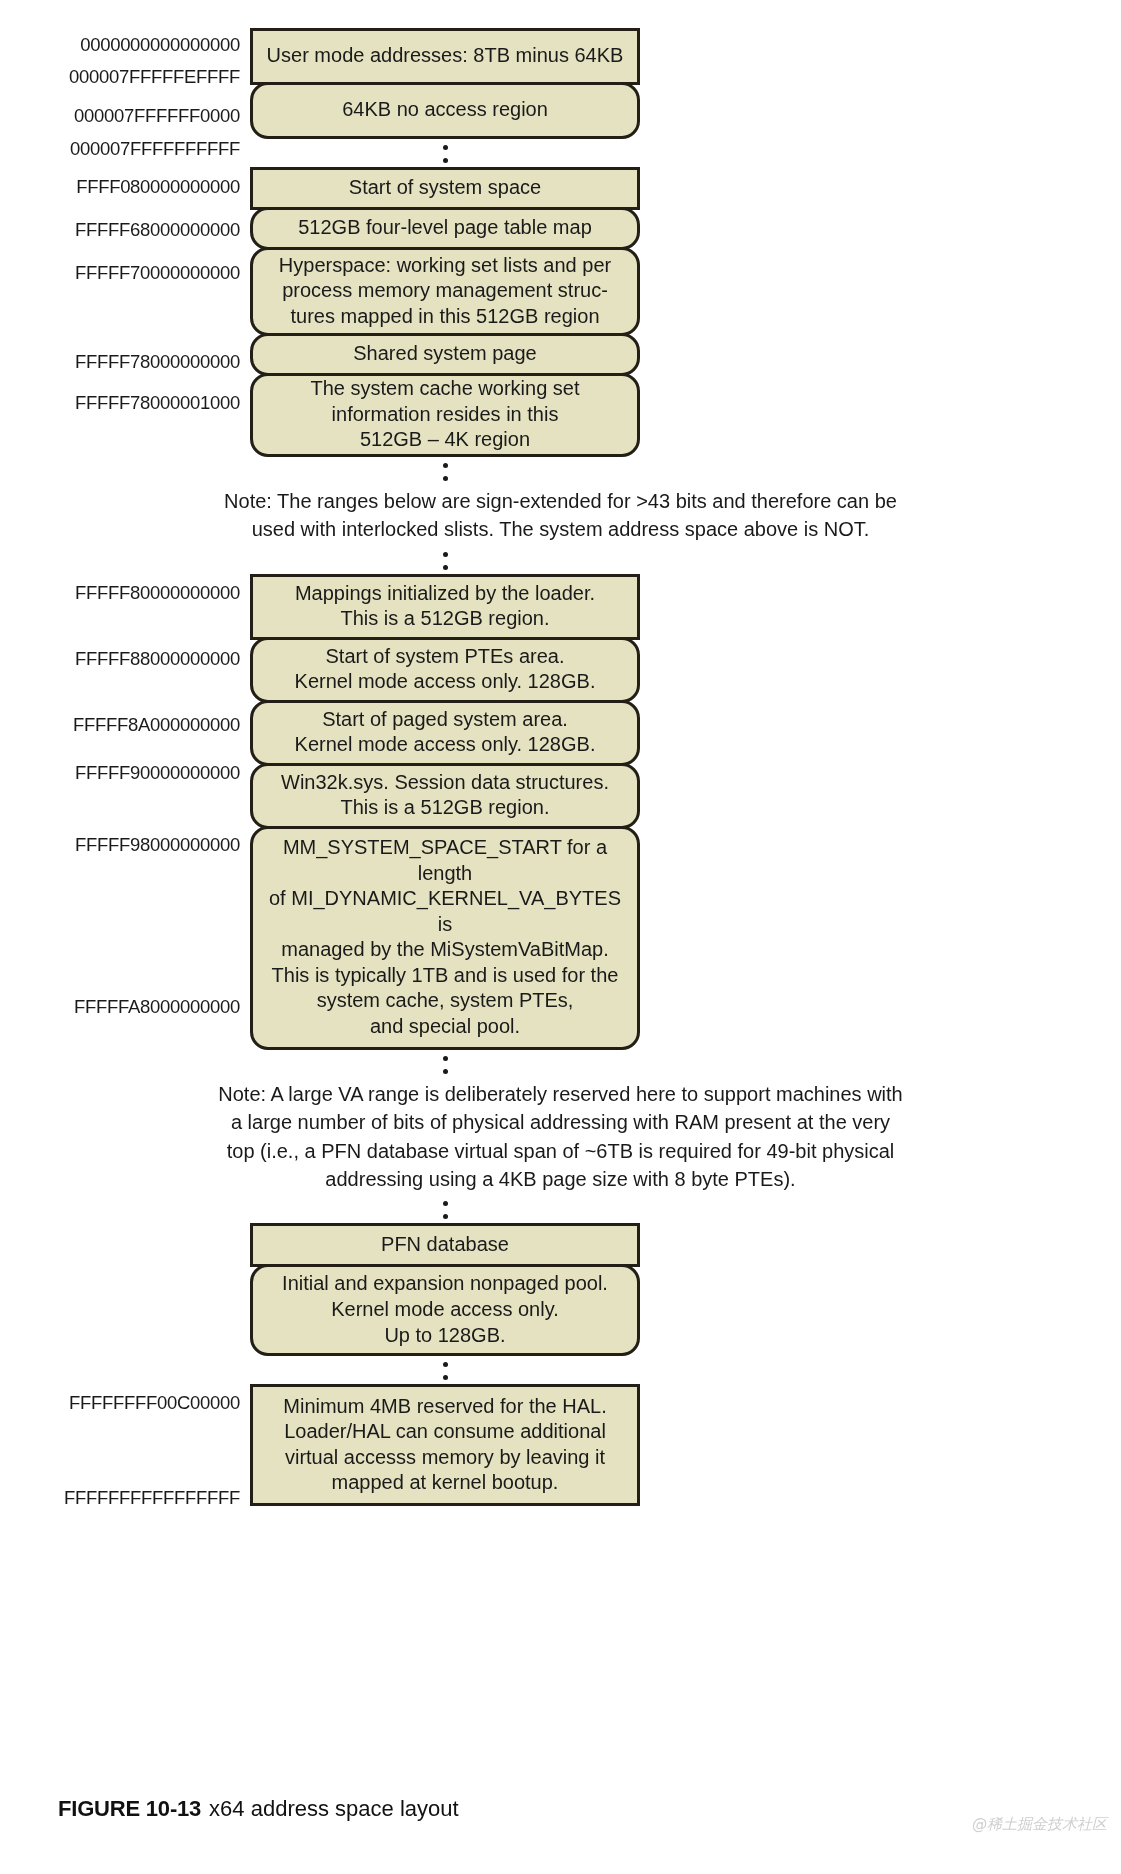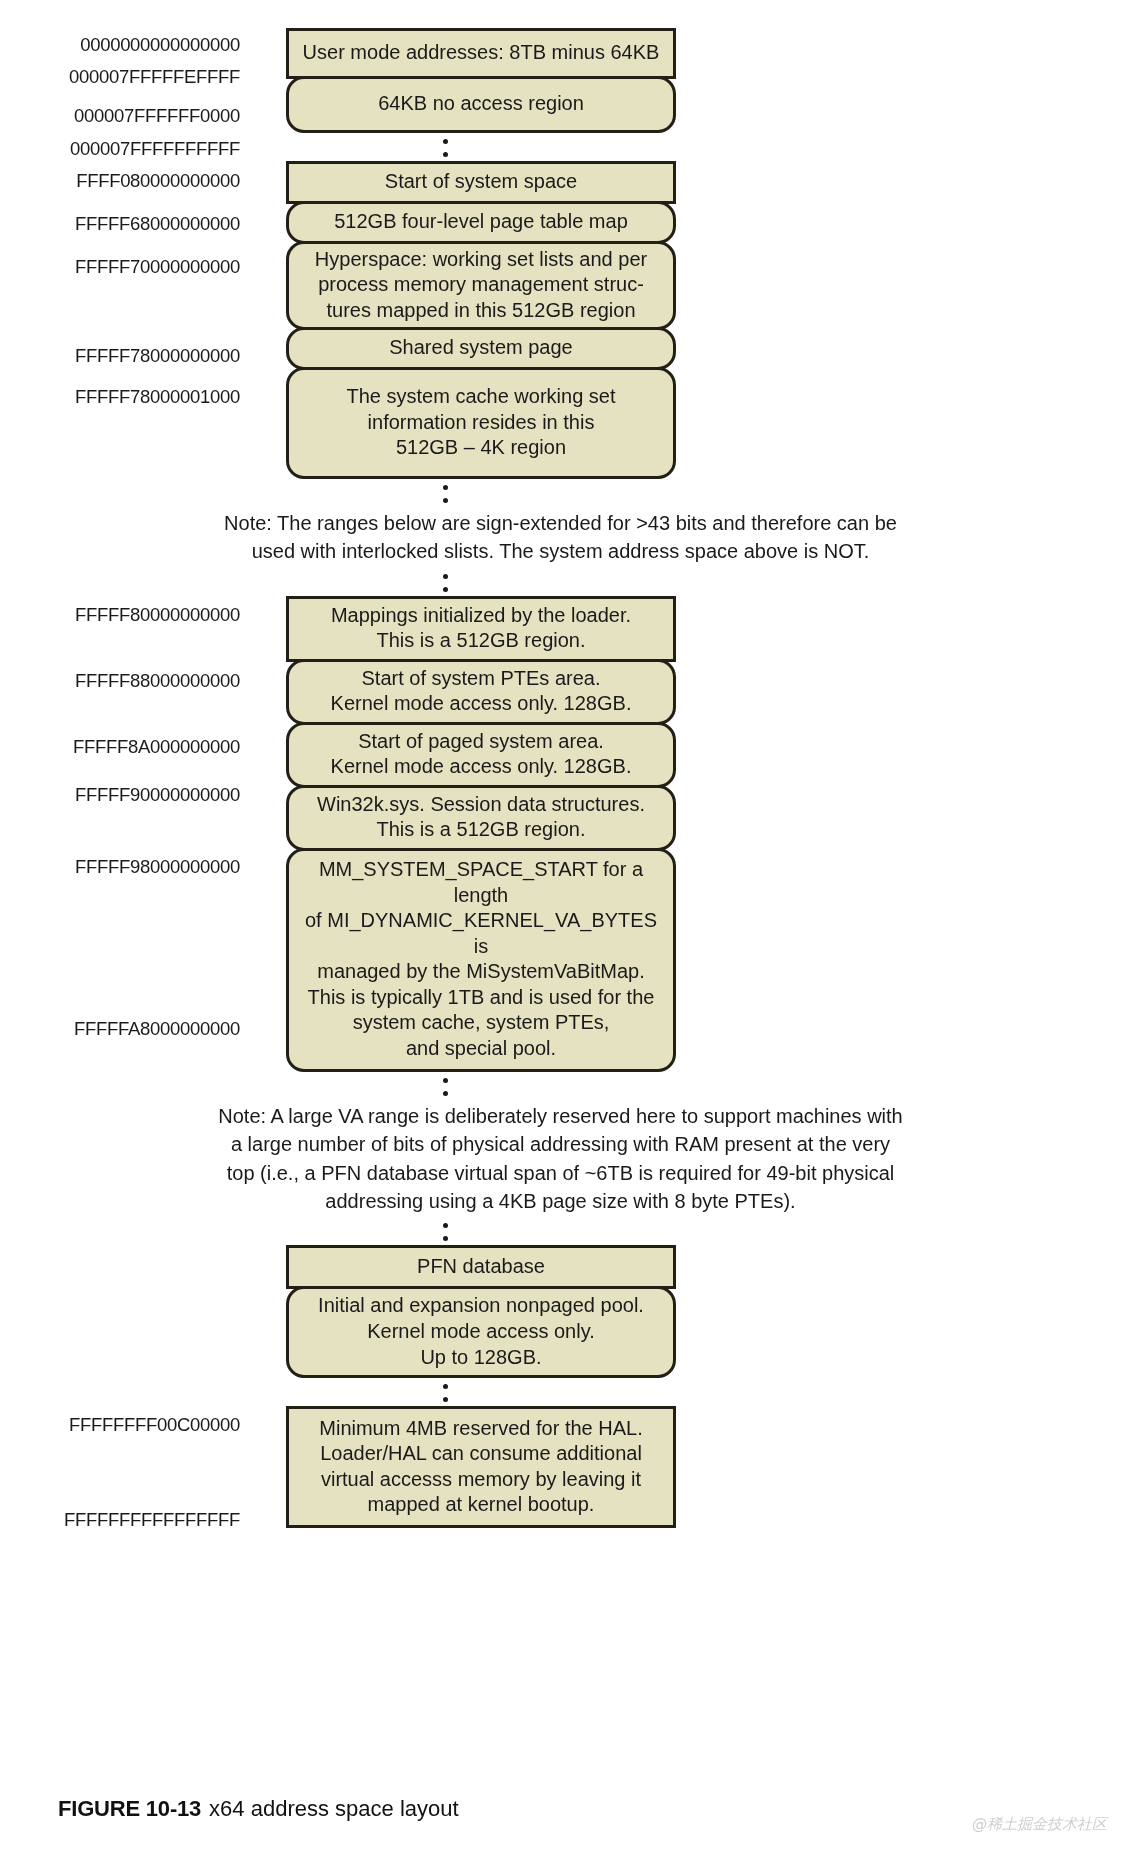--- a/index.html
+++ b/index.html
@@ -20,21 +20,20 @@
     position: relative;
     width: 1121px;
     height: 1874px;
   }
 
   
   .row {
     position: relative;
     display: flex;
     align-items: stretch;
-    gap: 36px;
   }
   .gutter {
     width: 250px;
     min-width: 250px;
     position: relative;
   }
   .addr {
     position: absolute;
     right: 10px;
     font-family: "Liberation Sans", sans-serif;
@@ -129,21 +128,21 @@
   <div style="height:28px"></div>
 
   <div class="row">
     <div class="gutter">
       <div class="addr top">0000000000000000</div>
       <div class="addr" style="top:38px">000007FFFFFEFFFF</div>
       <div class="addr" style="top:77px">000007FFFFFF0000</div>
       <div class="addr" style="top:110px">000007FFFFFFFFFF</div>
     </div>
     <div class="boxcol stack">
-      <div class="box" style="height:51px;display:flex;align-items:center;justify-content:center">User mode addresses: 8TB minus 64KB</div>
+      <div class="box" style="height:57px;display:flex;align-items:center;justify-content:center">User mode addresses: 8TB minus 64KB</div>
       <div class="box" style="height:57px;display:flex;align-items:center;justify-content:center">64KB no access region</div>
     </div>
   </div>
 
   <div class="dots">
       <span></span>
       <span></span>
     </div>
 
   <div class="row">
@@ -154,21 +153,21 @@
       <div class="addr" style="top:184px">FFFFF78000000000</div>
       <div class="addr" style="top:225px">FFFFF78000001000</div>
     </div>
     <div class="boxcol stack">
       <div class="box" style="height:43px;display:flex;align-items:center;justify-content:center">Start of system space</div>
       <div class="box" style="height:43px;display:flex;align-items:center;justify-content:center">512GB four-level page table map</div>
       <div class="box" style="height:89px;display:flex;align-items:center;justify-content:center">Hyperspace: working set lists and per
 process memory management struc-
 tures mapped in this 512GB region</div>
       <div class="box" style="height:43px;display:flex;align-items:center;justify-content:center">Shared system page</div>
-      <div class="box" style="height:112px;display:flex;align-items:center;justify-content:center">The system cache working set
+      <div class="box" style="height:84px;display:flex;align-items:center;justify-content:center">The system cache working set
 information resides in this
 512GB – 4K region</div>
     </div>
   </div>
 
   <div class="dots">
       <span></span>
       <span></span>
     </div>
 

